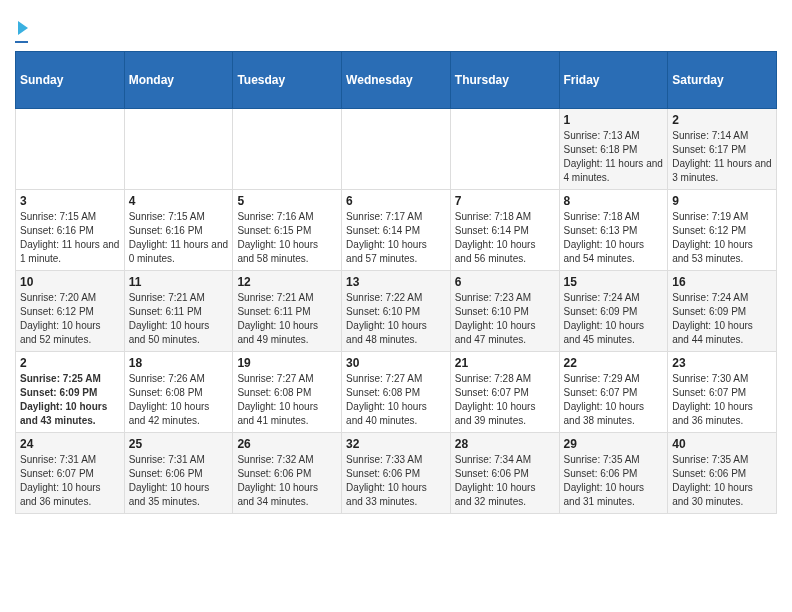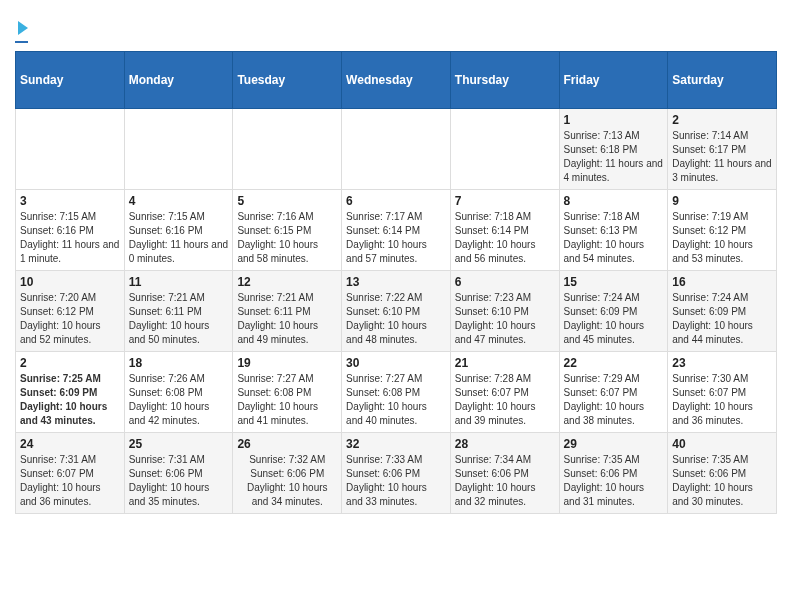--- a/index.html
+++ b/index.html
@@ -271,21 +271,21 @@
 Daylight: 10 hours and 36 minutes.</div>
         </td>
         <td>
           <div class="day-number">25</div>
           <div class="day-info" style="white-space: pre-line;">Sunrise: 7:31 AM
 Sunset: 6:06 PM
 Daylight: 10 hours and 35 minutes.</div>
         </td>
         <td>
           <div class="day-number">26</div>
-          <div class="day-info" style="white-space: pre-line; text-align: center;">Sunrise: 7:32 AM
+          <div class="day-info" style="white-space: pre-line;">Sunrise: 7:32 AM
 Sunset: 6:06 PM
 Daylight: 10 hours and 34 minutes.</div>
         </td>
         <td>
           <div class="day-number">32</div>
           <div class="day-info" style="white-space: pre-line;">Sunrise: 7:33 AM
 Sunset: 6:06 PM
 Daylight: 10 hours and 33 minutes.</div>
         </td>
         <td>

